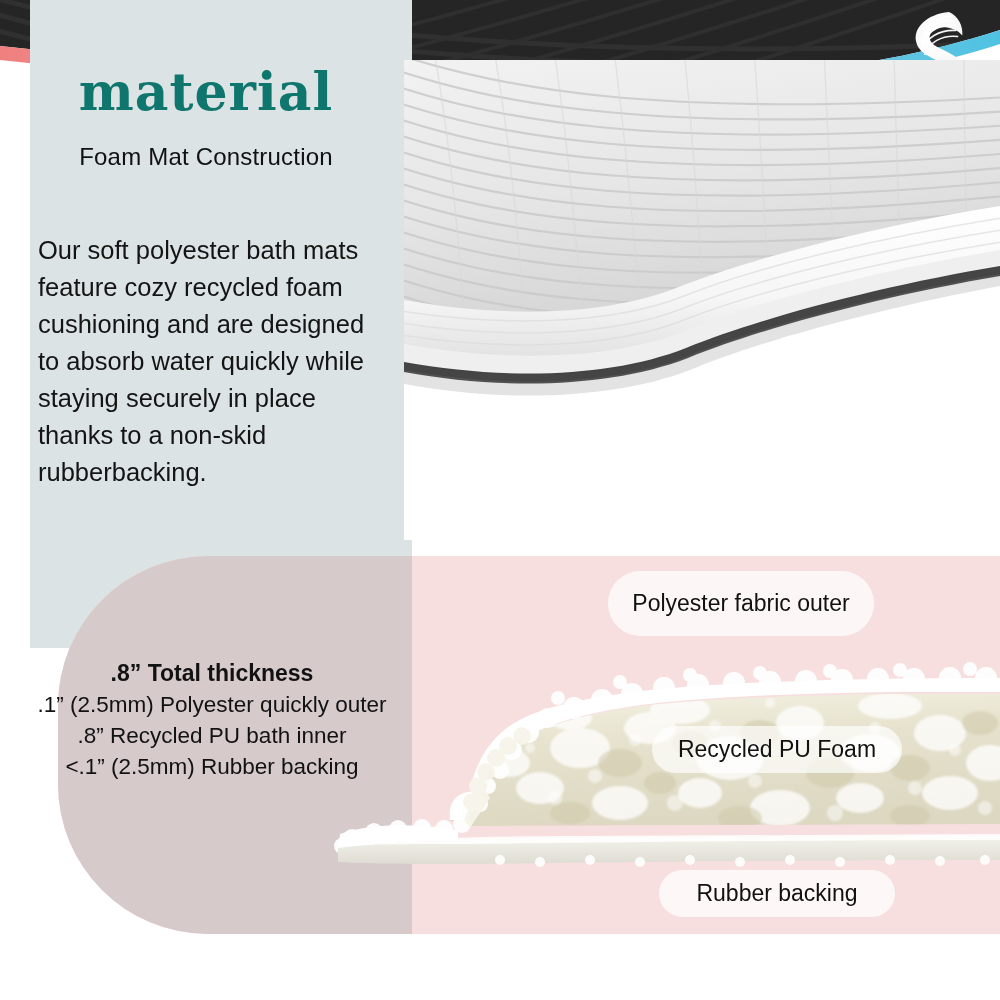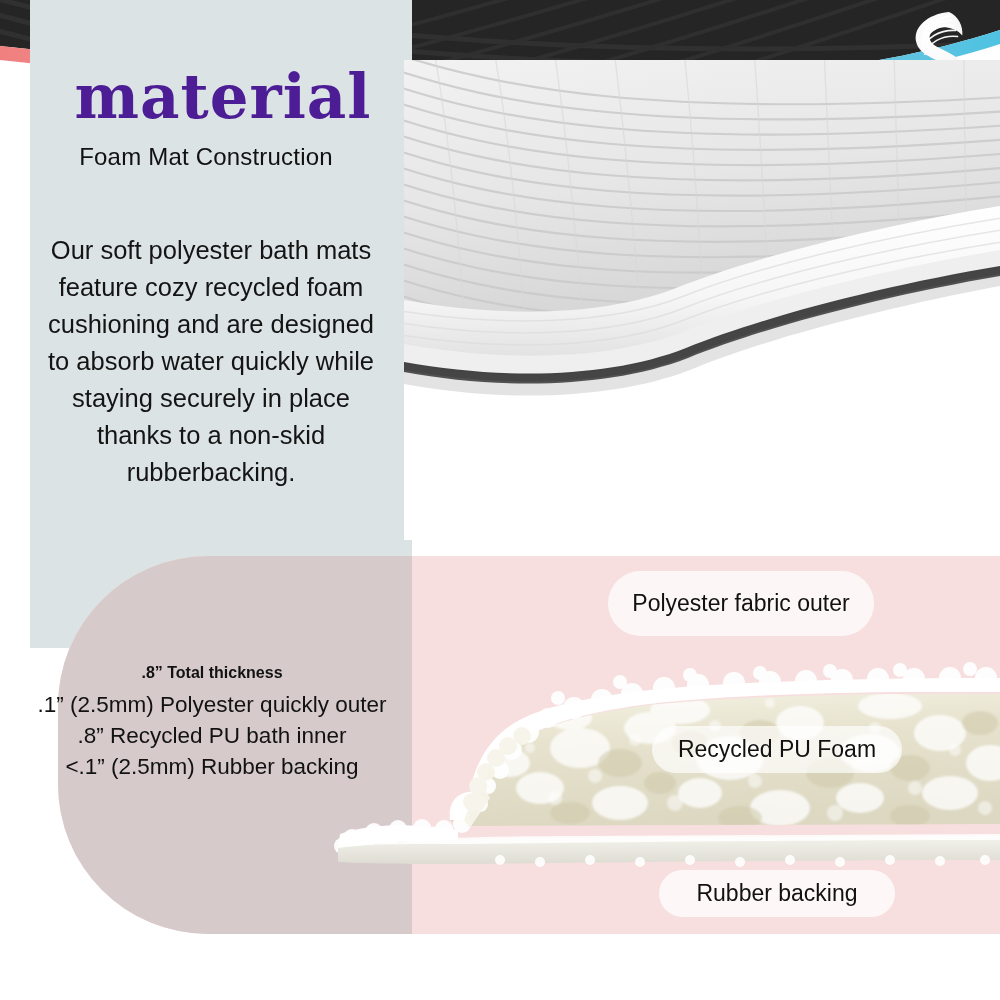--- a/index.html
+++ b/index.html
@@ -87,63 +87,62 @@
 
   
   .title {
     position: absolute;
     left: 0;
     top: 66px;
     width: 412px;
     text-align: center;
     font-family: "DejaVu Serif", "Liberation Serif", serif;
     font-weight: 700;
-    font-size: 61px;
+    font-size: 52px;
     line-height: 1;
     letter-spacing: 1px;
-    color: #4c1d95;
-    padding-left: 17px;
+    color: #0f766e;
   }
   .subtitle {
     position: absolute;
     left: 0;
     top: 143px;
     width: 412px;
     text-align: center;
     font-family: "Liberation Sans", sans-serif;
     font-weight: 400;
     font-size: 24px;
     letter-spacing: 0.2px;
     color: #111111;
   }
   .body-copy {
     position: absolute;
     left: 38px;
     top: 232px;
     width: 346px;
-    text-align: center;
+    text-align: left;
     font-family: "Liberation Sans", sans-serif;
     font-weight: 400;
     font-size: 25.5px;
     line-height: 37px;
     color: #141414;
   }
 
   .spec-block {
     position: absolute;
     left: 36px;
     top: 657px;
     width: 352px;
     text-align: center;
     font-family: "Liberation Sans", sans-serif;
     color: #121212;
     z-index: 6;
   }
   .spec-head {
-    font-size: 16px;
+    font-size: 23px;
     font-weight: 700;
     line-height: 32px;
   }
   .spec-line {
     font-size: 22.5px;
     font-weight: 400;
     line-height: 31px;
     white-space: nowrap;
   }
 

